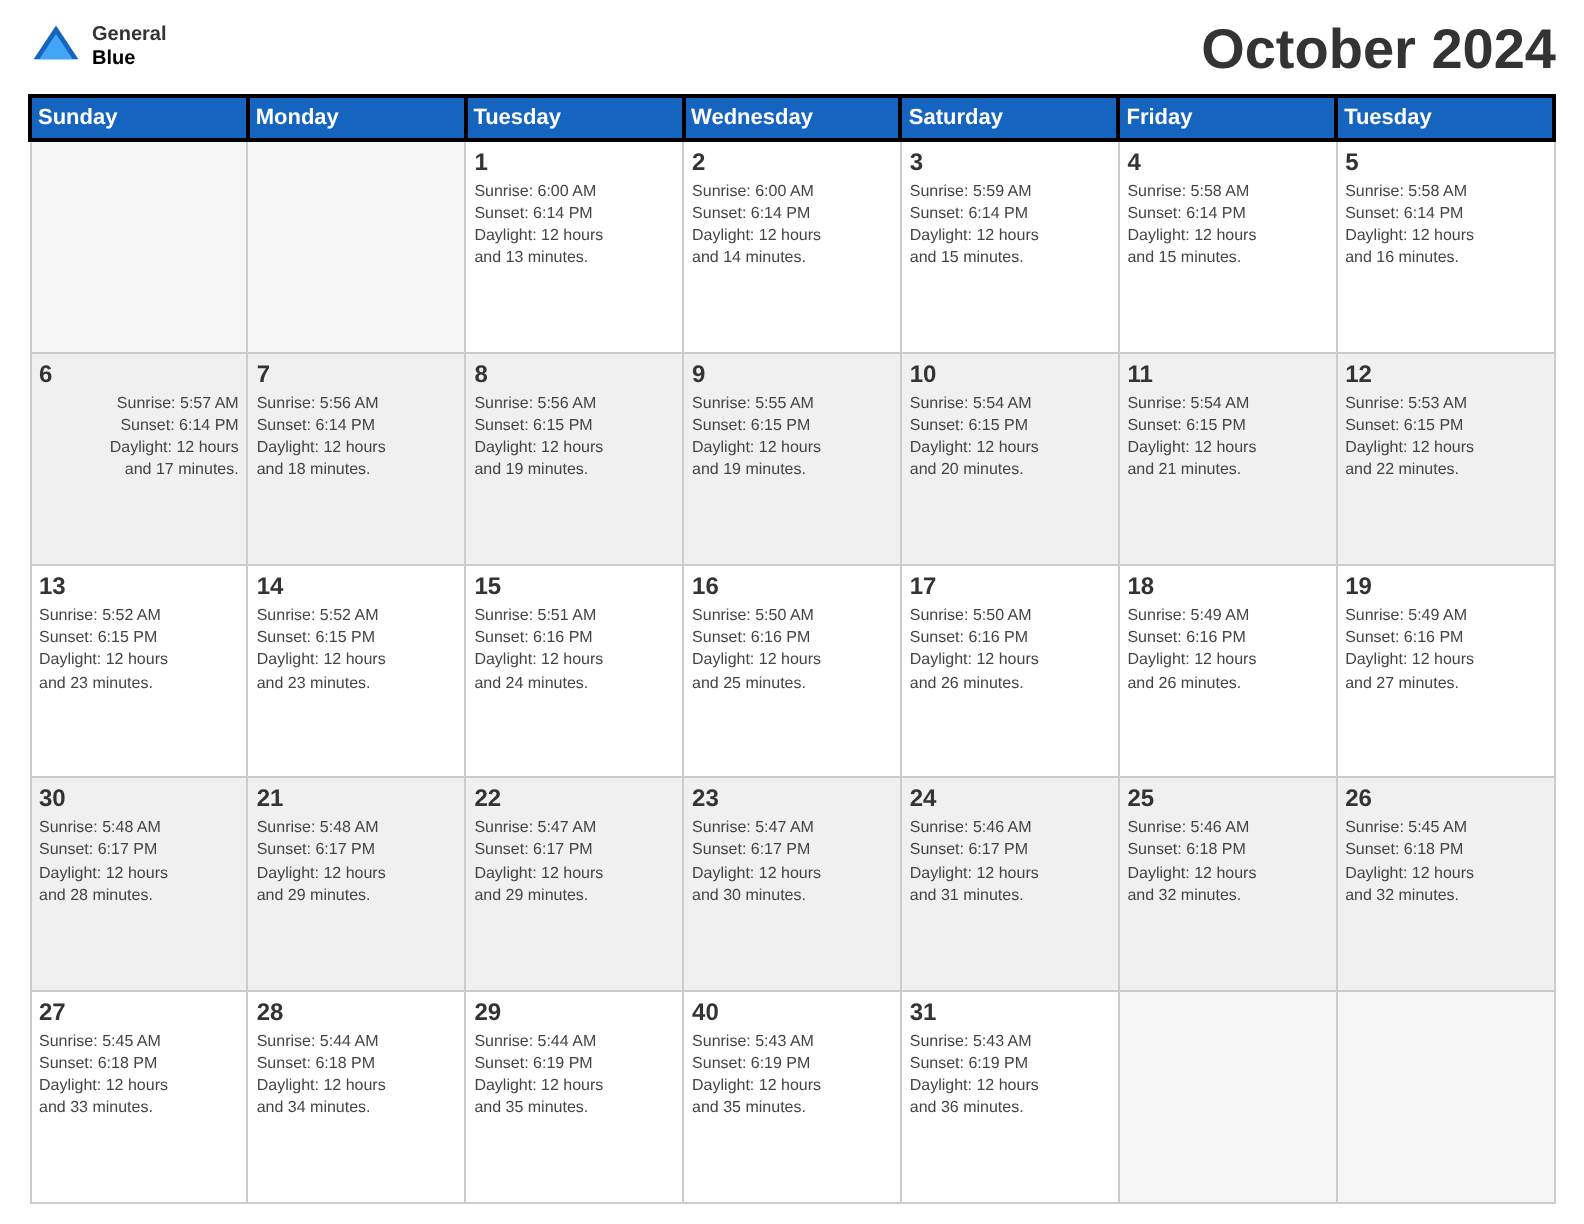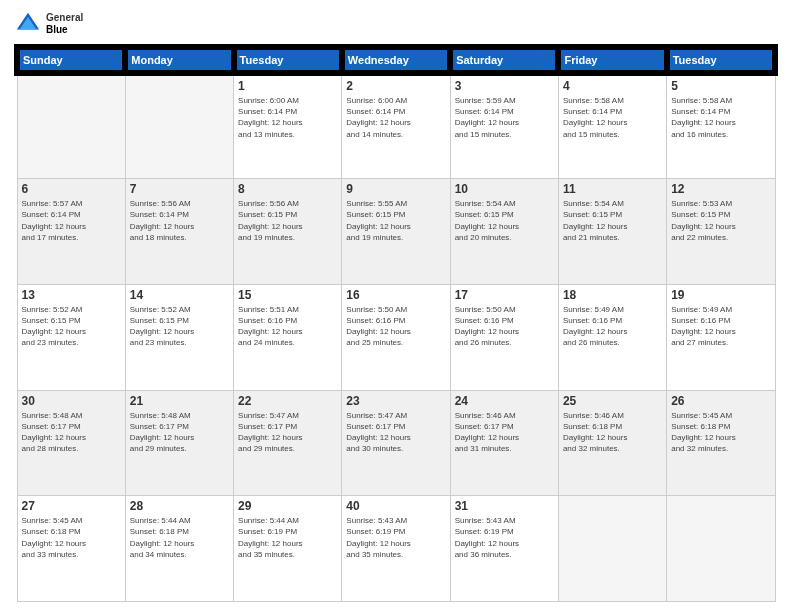--- a/index.html
+++ b/index.html
@@ -59,21 +59,21 @@
       width: 100%;
       table-layout: fixed;
     }
     .calendar th {
       background: #1565c0;
       color: #fff;
       font-size: 11px;
       font-weight: bold;
       padding: 4px 3px;
       text-align: left;
-      border: 6px solid #000000;
+      border: 2px solid #000000;
     }
     .calendar td {
       border: 1px solid #ccc;
       vertical-align: top;
       padding: 3px 4px;
       font-size: 8.5px;
       color: #333;
       height: 88px;
       background: #fff;
     }
@@ -105,20 +105,21 @@
       <svg class="logo-icon" viewBox="0 0 40 40">
         <polygon points="20,4 36,28 4,28" fill="#1565c0"></polygon>
         <polygon points="20,10 32,28 8,28" fill="#42a5f5"></polygon>
       </svg>
       <div class="logo-text">
         <span class="general">General</span>
         <span class="blue">Blue</span>
       </div>
     </div>
     <div class="title-block">
+      <div class="main-title">October 2024</div>
     </div>
   </div>
 
   <table class="calendar">
     <thead>
       <tr>
         <th>Sunday</th>
         <th>Monday</th>
         <th>Tuesday</th>
         <th>Wednesday</th>
@@ -163,21 +164,21 @@
             <span class="day-num">5</span>
             <div class="day-info" style="white-space: pre-line;">Sunrise: 5:58 AM
 Sunset: 6:14 PM
 Daylight: 12 hours
 and 16 minutes.</div>
           </td>
         </tr>
         <tr class="row-shade">
           <td>
             <span class="day-num">6</span>
-            <div class="day-info" style="white-space: pre-line;">Sunrise: 5:57 AM
+            <div class="day-info" style="white-space: pre-line; text-align: right;">Sunrise: 5:57 AM
 Sunset: 6:14 PM
 Daylight: 12 hours
 and 17 minutes.</div>
           </td>
           <td>
             <span class="day-num">7</span>
             <div class="day-info" style="white-space: pre-line;">Sunrise: 5:56 AM
 Sunset: 6:14 PM
 Daylight: 12 hours
 and 18 minutes.</div>

